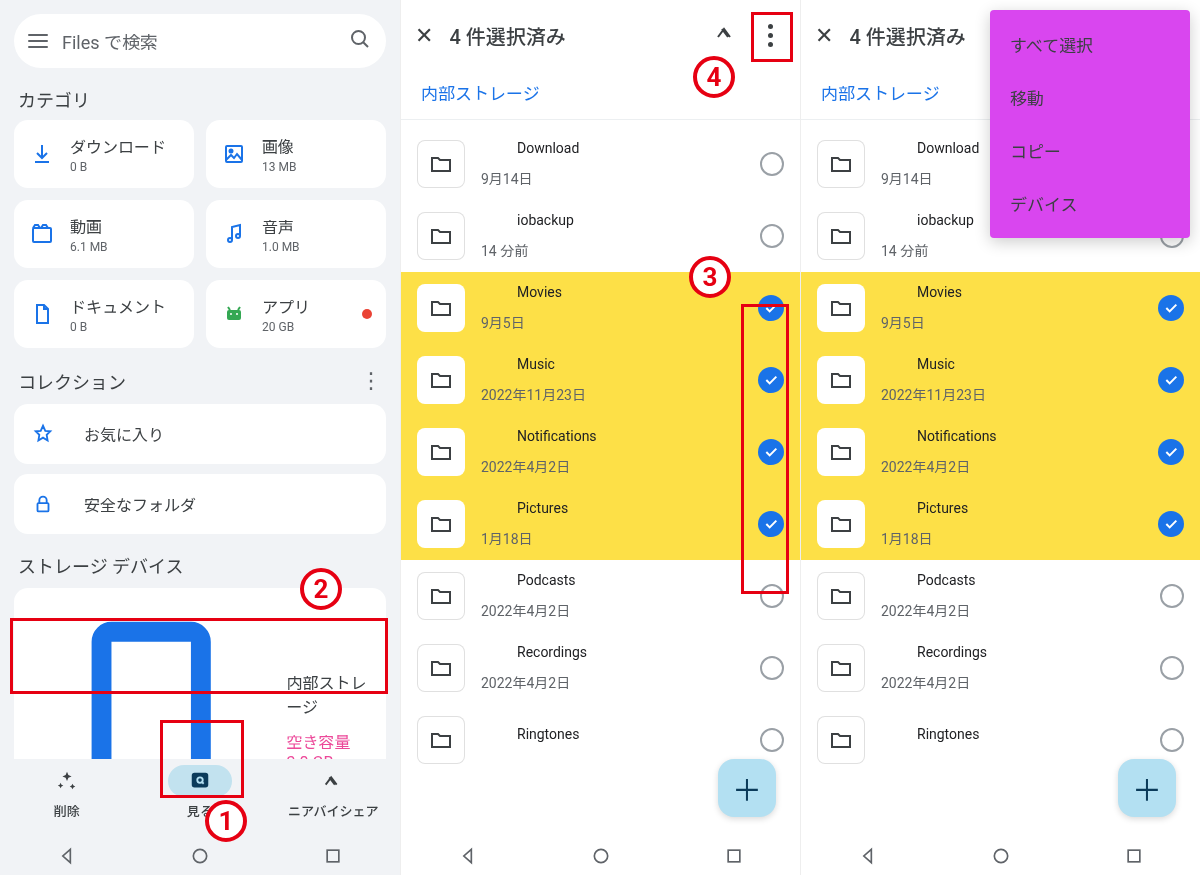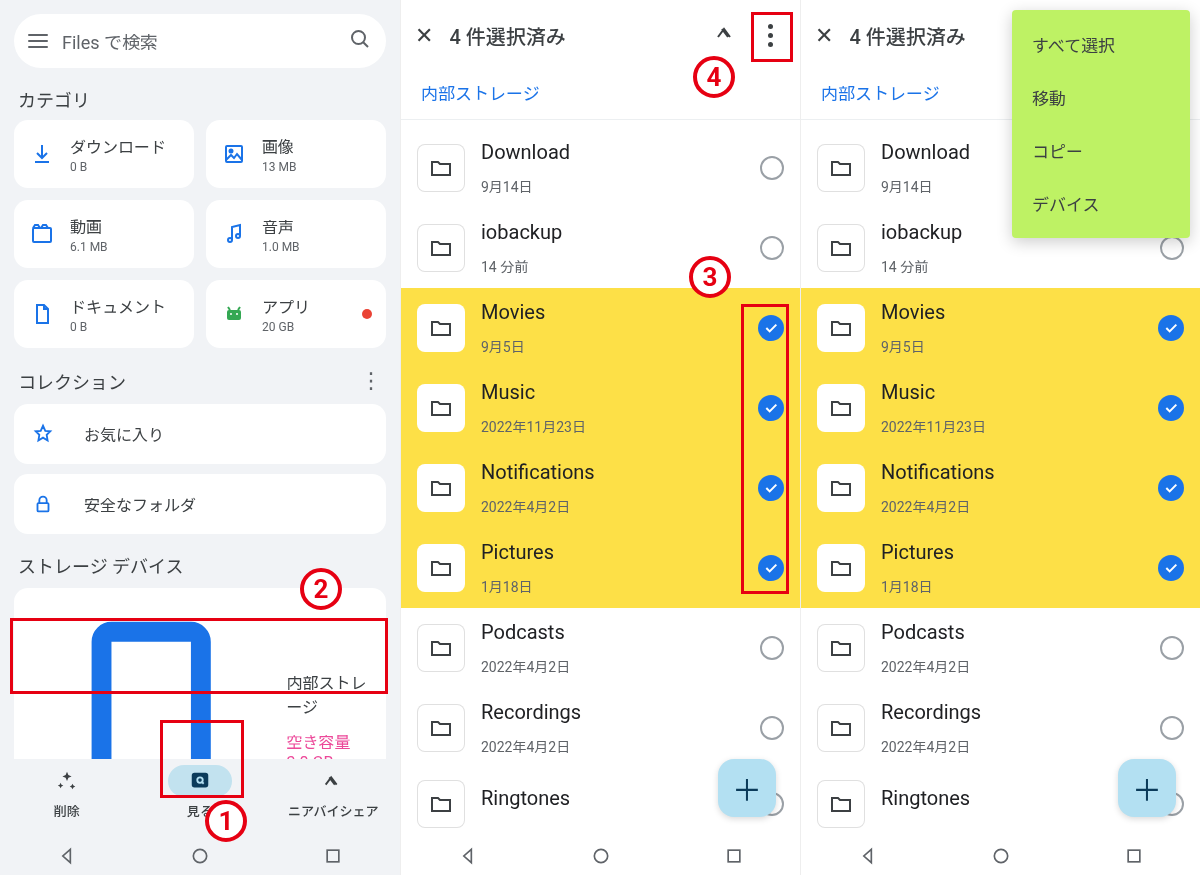--- a/index.html
+++ b/index.html
@@ -79,36 +79,36 @@
   .file-list { position:absolute; top:128px; bottom:38px; left:0; right:0; overflow:hidden;}
   .row { display:flex; align-items:center; padding:12px 16px; gap:16px; }
   .row.sel { background:#fde047;}
   .ficon {
     width:48px; height:48px; border-radius:8px; background:#fff; display:flex; align-items:center; justify-content:center;
     box-shadow: 0 0 0 1px #e0e0e0 inset;
   }
   .row.sel .ficon{ box-shadow:none;}
   .ficon svg{width:24px;height:24px;}
   .finfo{flex:1;}
-  .finfo .nm{font-size:20px; color:#202124;}
+  .finfo .nm{font-size:14px; color:#202124;margin-left:36px;}
   .finfo .dt{font-size:14px; color:#5f6368; margin-top:12px;}
   .radio{ width:24px; height:24px; border:2px solid #9aa0a6; border-radius:50%;}
   .check{
     width:26px; height:26px; border-radius:50%; background:#1a73e8; display:flex;
     align-items:center; justify-content:center;
   }
   .check svg{width:16px;height:16px;}
   .fab{
     position:absolute; right:24px; bottom:58px; width:58px; height:58px; border-radius:16px;
     background:#b3e0f2; display:flex; align-items:center; justify-content:center;
     font-size:30px; color:#0b3b5a; box-shadow:0 2px 6px rgba(0,0,0,0.15);
   }
   
   .menu {
-    position:absolute; top:10px; right:10px; width:178px; background:#bef264; border-radius:4px;
+    position:absolute; top:10px; right:10px; width:200px; background:#d946ef; border-radius:4px;
     box-shadow:0 4px 16px rgba(0,0,0,0.2); padding:8px 0; z-index:5;
   }
   .menu .mi{ padding:14px 20px; font-size:17px; color:#3c4043;}
 </style>
 </head>
 <body>
 
 <div class="screen s1">
   <div class="search-bar">
     <div class="hamburger">

